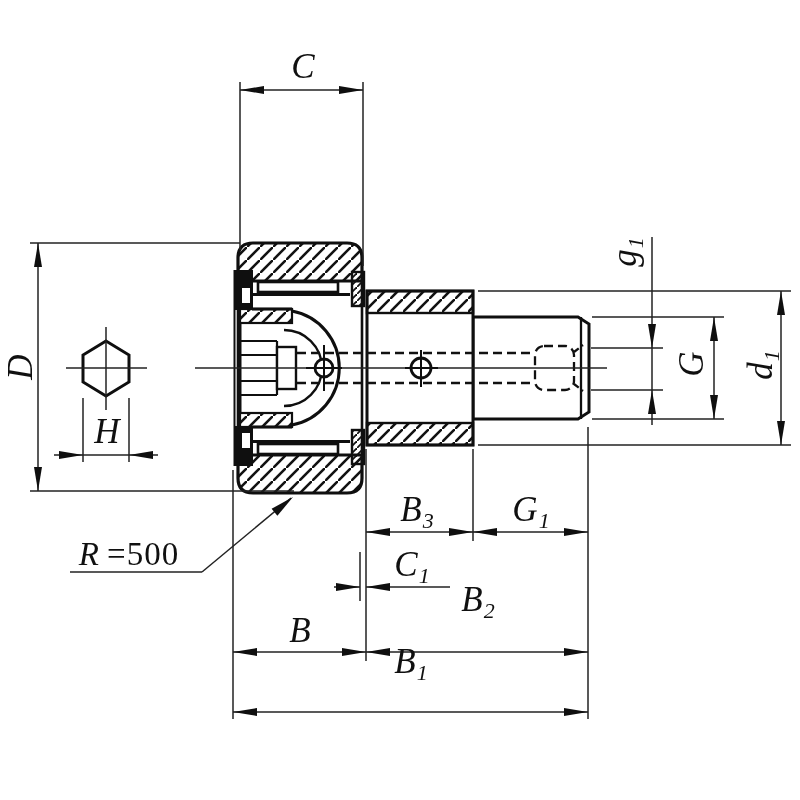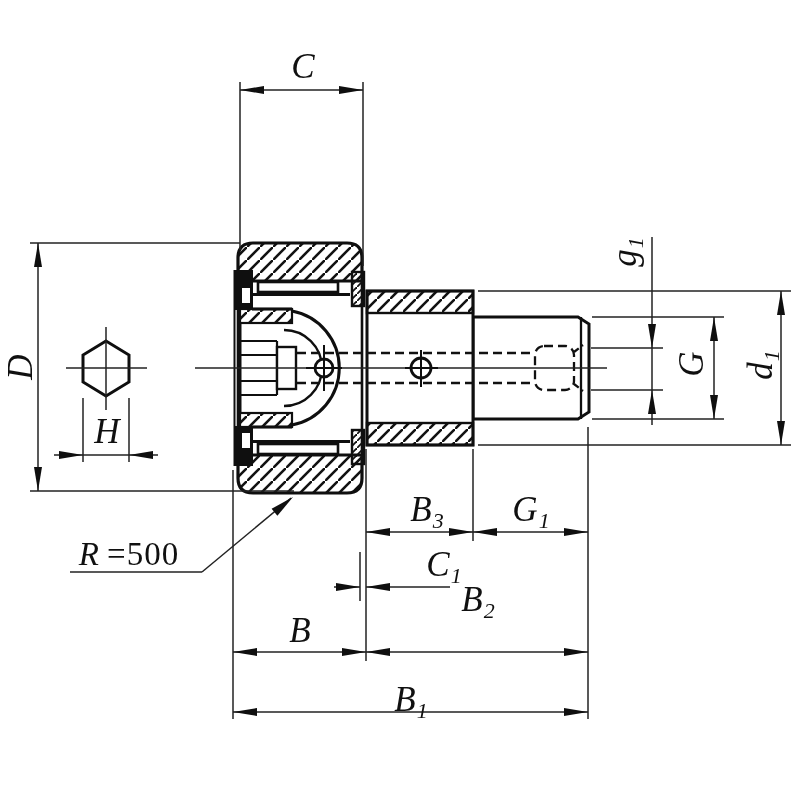--- a/index.html
+++ b/index.html
@@ -193,24 +193,24 @@
 
     <polygon points="293,497 277.4,515.8 271.6,508.8"></polygon>
   </g>
 </svg>
 
 <div class="lbl" style="left:303px;top:66px"><span>C</span></div>
 <div class="lbl rot" style="left:20px;top:367px"><span>D</span></div>
 <div class="lbl" style="left:107px;top:431px"><span>H</span></div>
 <div class="lbl" style="left:129px;top:554px;font-size:33px"><span>R</span><span class="rest">=500</span></div>
 
-<div class="lbl" style="left:427px;top:512px"><span>B</span><span class="sub">3</span></div>
+<div class="lbl" style="left:417px;top:512px"><span>B</span><span class="sub">3</span></div>
 <div class="lbl" style="left:531px;top:512px"><span>G</span><span class="sub">1</span></div>
-<div class="lbl" style="left:444px;top:567px"><span>C</span><span class="sub">1</span></div>
+<div class="lbl" style="left:412px;top:567px"><span>C</span><span class="sub">1</span></div>
 <div class="lbl" style="left:300px;top:630px"><span>B</span></div>
 <div class="lbl" style="left:478px;top:602px"><span>B</span><span class="sub">2</span></div>
-<div class="lbl" style="left:411px;top:702px"><span>B</span><span class="sub">1</span></div>
+<div class="lbl" style="left:411px;top:664px"><span>B</span><span class="sub">1</span></div>
 
 <div class="lbl rot" style="left:627px;top:252px"><span>g</span><span class="sub">1</span></div>
 <div class="lbl rot" style="left:691px;top:364px"><span>G</span></div>
 <div class="lbl rot" style="left:763px;top:365px"><span>d</span><span class="sub">1</span></div>
 
 </div>
 
 </body></html>

